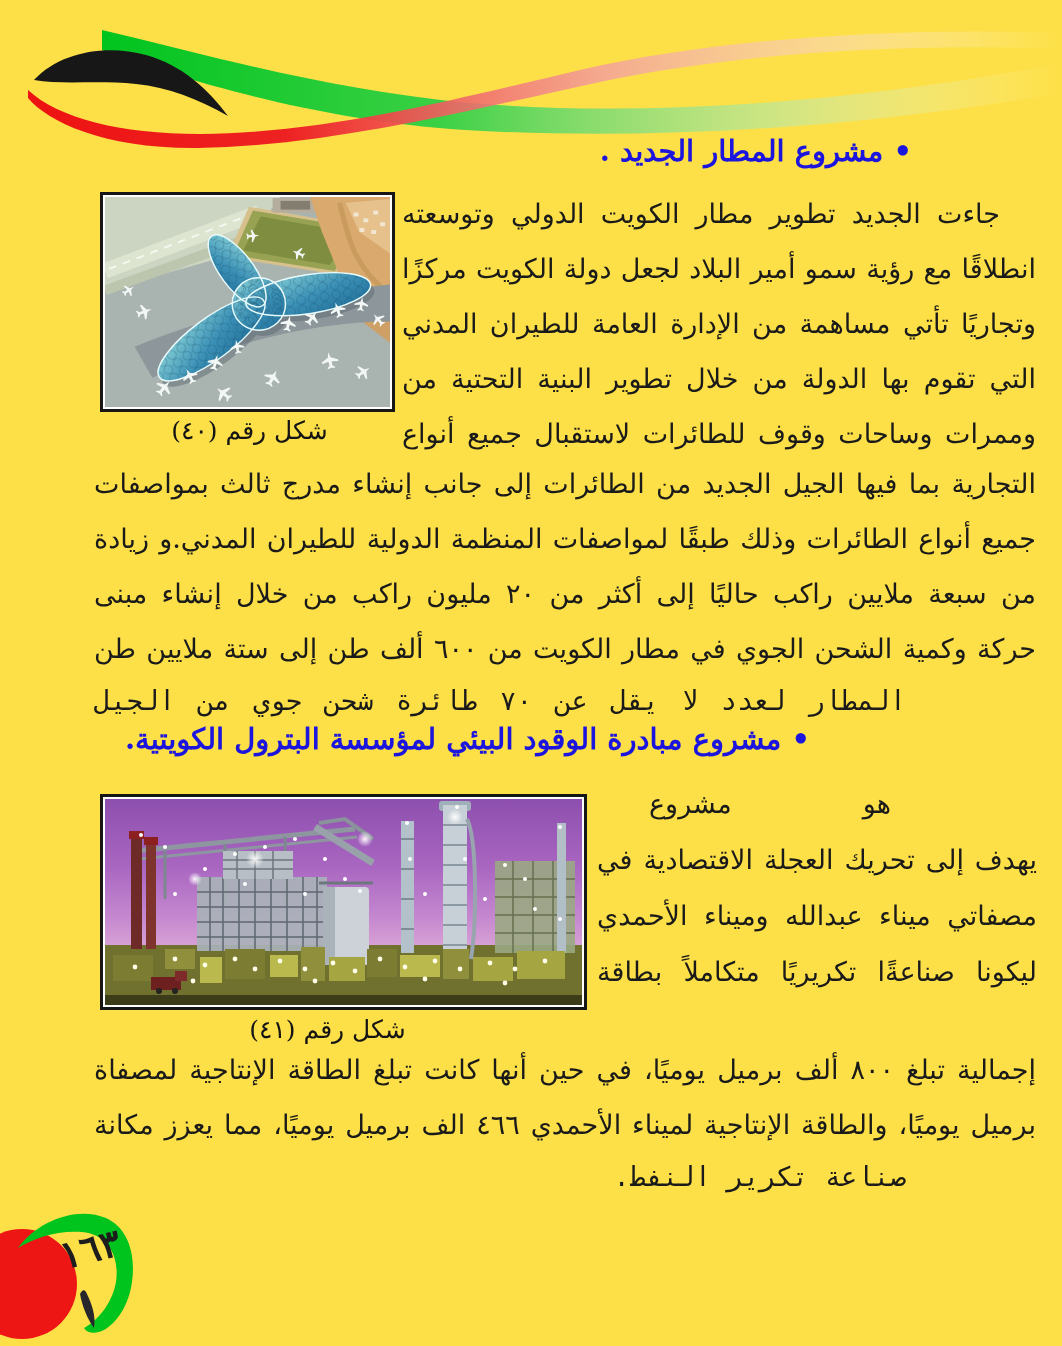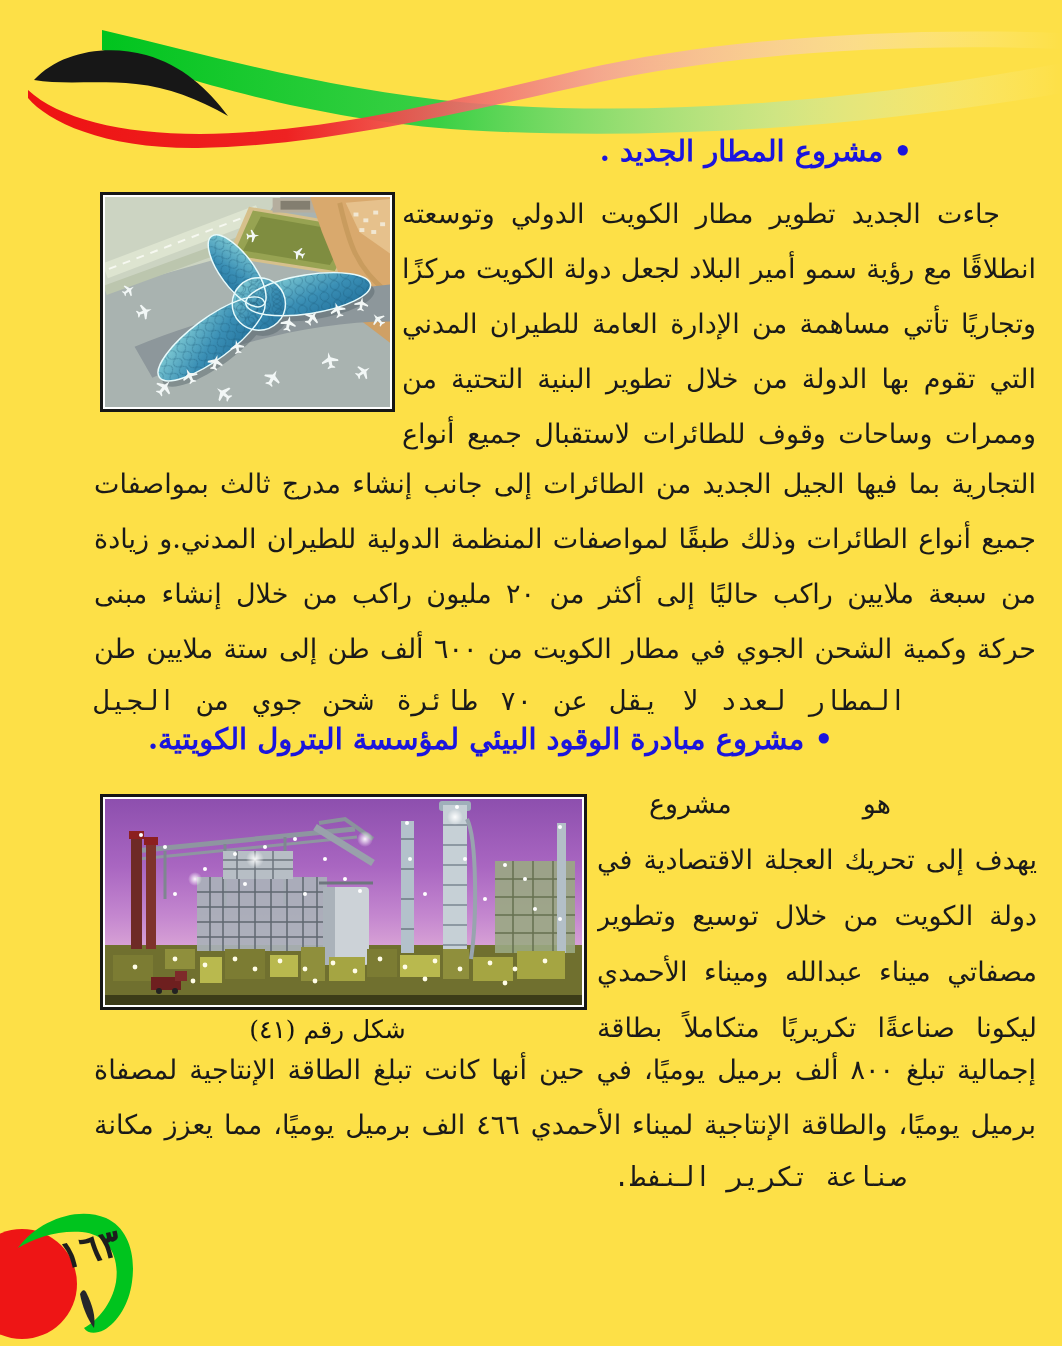--- a/index.html
+++ b/index.html
@@ -14,21 +14,21 @@
     position:relative;width:1062px;height:1346px;background:#fde047;
     overflow:hidden;
     font-family:"DejaVu Serif","Liberation Serif",serif;
   }
   .swoosh{position:absolute;left:0;top:0;}
   .hd{
     position:absolute;direction:rtl;font-weight:bold;font-size:29px;
     color:var(--heading-blue);white-space:nowrap;
   }
   .hd1{top:134px;right:150px;}
-  .hd2{top:722px;right:229px;}
+  .hd2{top:722px;right:252px;}
   .fig{
     position:absolute;border:3px solid #161616;background:#ffffff;padding:2px;
     box-sizing:content-box;line-height:0;
   }
   .fig1{left:100px;top:192px;}
   .fig2{left:100px;top:794px;}
   .cap{
     position:absolute;direction:rtl;text-align:center;font-size:25px;
     color:#141414;line-height:30px;
   }
@@ -138,20 +138,21 @@
         <use href="#plane" transform="translate(24,96) rotate(55) scale(0.9)"></use>
         <use href="#plane" transform="translate(150,40) rotate(85) scale(0.9)"></use>
         <use href="#plane" transform="translate(196,58) rotate(-65) scale(0.9)"></use>
         <use href="#plane" transform="translate(120,202) rotate(-50) scale(1.2)"></use>
         <use href="#plane" transform="translate(170,186) rotate(28) scale(1.2)"></use>
         <use href="#plane" transform="translate(228,168) rotate(-12) scale(1.2)"></use>
         <use href="#plane" transform="translate(262,180) rotate(55) scale(1.1)"></use>
       </g>
     </svg>
   </figure>
+  <div class="cap cap1">شكل رقم (٤٠)</div>
 
   <div class="par par1">
     <div class="ln first1">جاءت الجديد تطوير مطار الكويت الدولي وتوسعته</div>
     <div class="ln">انطلاقًا مع رؤية سمو أمير البلاد لجعل دولة الكويت مركزًا ماليًا،</div>
     <div class="ln">وتجاريًا تأتي مساهمة من الإدارة العامة للطيران المدني في هذه الجهود</div>
     <div class="ln">التي تقوم بها الدولة من خلال تطوير البنية التحتية من مدرجات</div>
     <div class="ln">وممرات وساحات وقوف للطائرات لاستقبال جميع أنواع الطائرات</div>
   </div>
 
   <div class="par cont1">
@@ -284,21 +285,20 @@
         <circle cx="320" cy="180" r="2.4"></circle>
           <circle cx="400" cy="184" r="2.4"></circle>
       </g>
     </svg>
   </figure>
   <div class="cap cap2">شكل رقم (٤١)</div>
 
   <div class="par par2">
     <div class="ln first2">هو مشروع استراتيجي تنموي</div>
     <div class="ln">يهدف إلى تحريك العجلة الاقتصادية في</div>
-    <div class="ln">دولة الكويت من خلال توسيع وتطوير</div>
     <div class="ln">مصفاتي ميناء عبدالله وميناء الأحمدي</div>
     <div class="ln">ليكونا صناعةًا تكريريًا متكاملاً بطاقة</div>
   </div>
 
   <div class="par cont2">
     <div class="ln">إجمالية تبلغ ٨٠٠ ألف برميل يوميًا، في حين أنها كانت تبلغ الطاقة الإنتاجية لمصفاة ميناء عبدالله ٢٧٠ ألف</div>
     <div class="ln">برميل يوميًا، والطاقة الإنتاجية لميناء الأحمدي ٤٦٦ الف برميل يوميًا، مما يعزز مكانة الكويت العالمية في</div>
     <div class="ln lastln">صناعة تكرير النفط.</div>
   </div>
 

